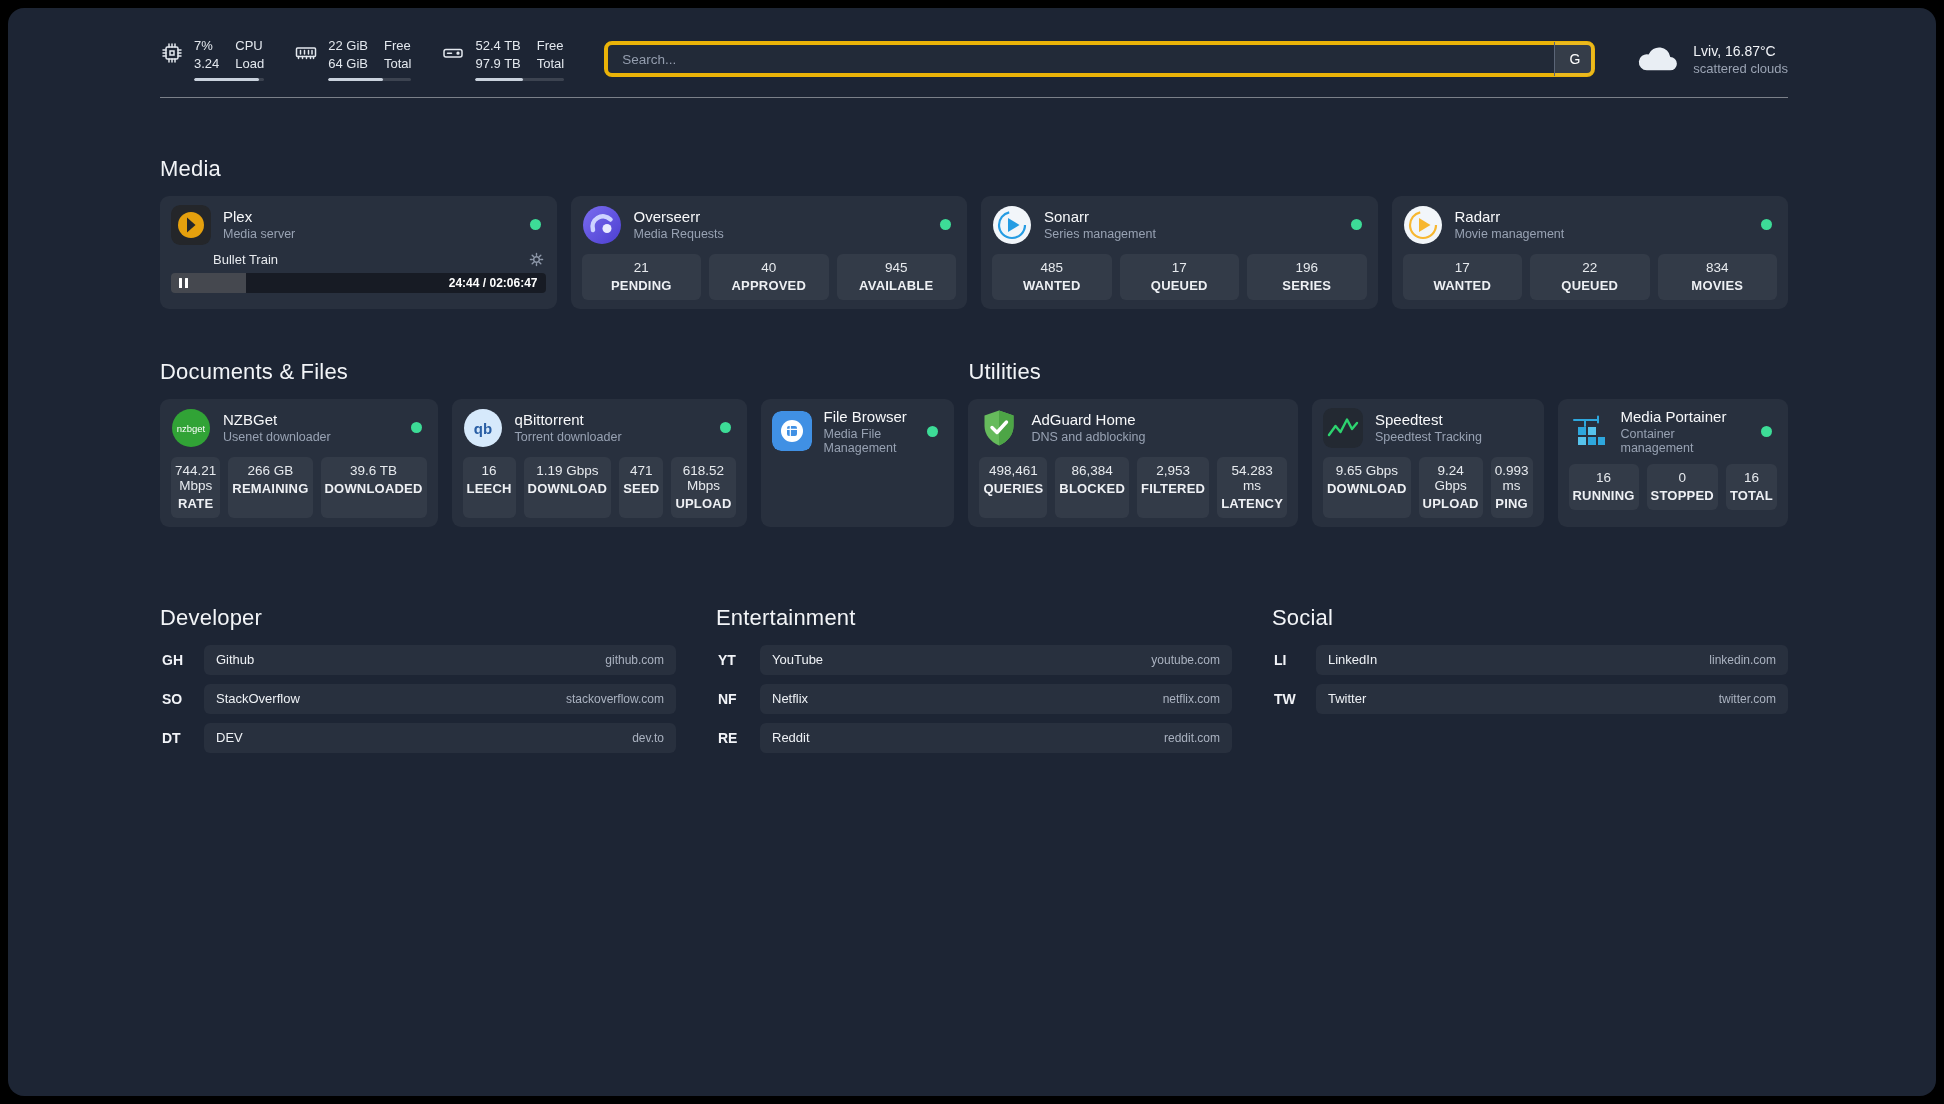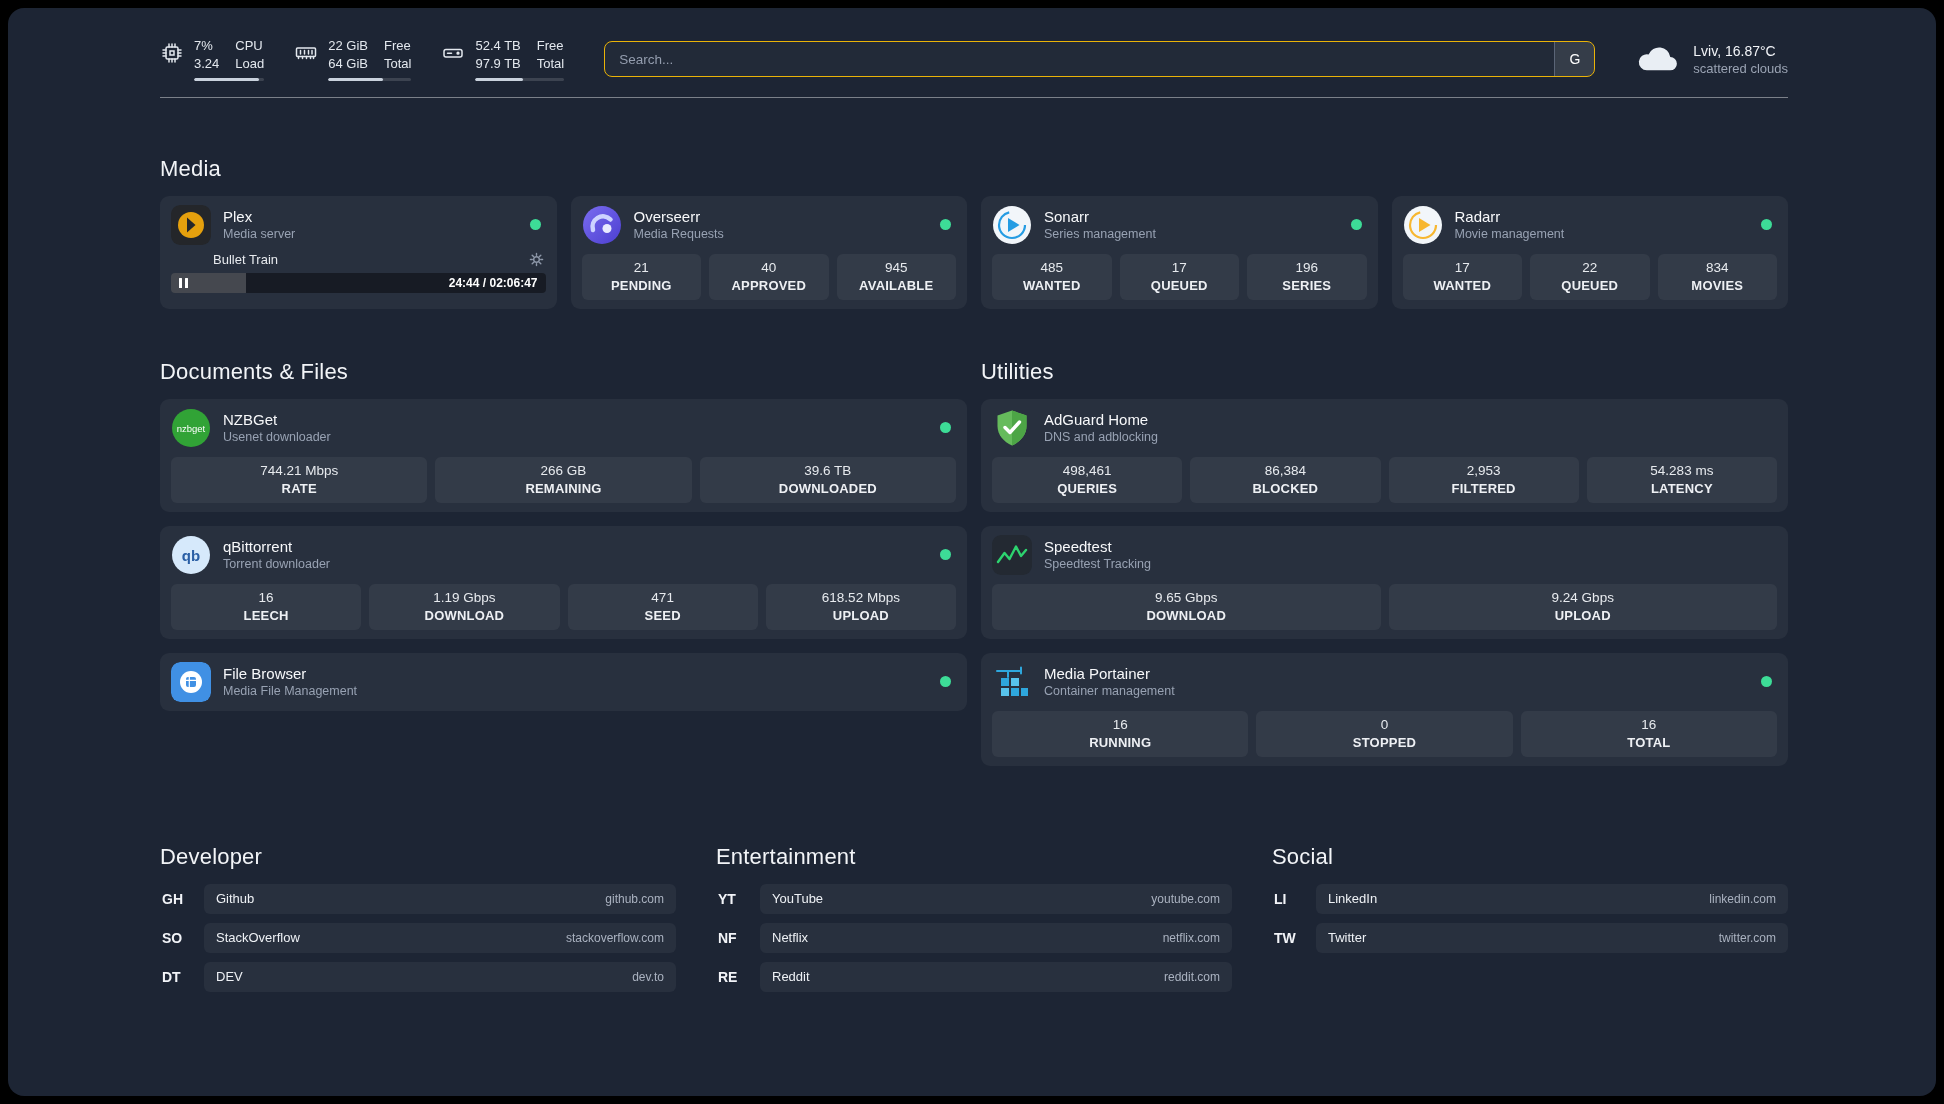--- a/index.html
+++ b/index.html
@@ -16,41 +16,41 @@
   .res { display:flex; gap:10px; align-items:flex-start; }
   .res-icon { width:24px; height:24px; color:#e3e8ee; margin-top:3px; flex:none; }
   .res-body { display:flex; flex-direction:column; }
   .res-cols { display:flex; gap:16px; }
   .res-col { display:flex; flex-direction:column; gap:1px; font-size:13px; line-height:1.3; color:#e3e8ee; }
   .res-bar { height:3px; border-radius:2px; background:rgba(255,255,255,0.14); margin-top:5px; position:relative; overflow:hidden; }
   .res-bar i { position:absolute; left:0; top:0; bottom:0; background:#c9d2dd; border-radius:2px; }
 
   .search { flex:1; position:relative; height:36px; margin:0 14px; }
   .search input { width:100%; height:100%; background:rgba(255,255,255,0.025);
-      border:1px solid #eab308; border-radius:8px; color:#14b8a6;
+      border:4px solid #eab308; border-radius:8px; color:#14b8a6;
       padding:0 54px 0 14px; font-size:13.5px; outline:none; font-family:"Liberation Sans", sans-serif; }
   .search input::placeholder { color:#949dae; }
   .gbtn { position:absolute; right:1px; top:1px; bottom:1px; width:40px;
       background:rgba(255,255,255,0.09); border-left:1px solid #5b6577;
       border-radius:0 7px 7px 0; display:flex; align-items:center; justify-content:center;
       font-size:14px; color:#fff; cursor:pointer; }
 
   .weather { display:flex; align-items:center; gap:12px; }
   .weather-text { display:flex; flex-direction:column; gap:2px; }
   .weather-loc { font-size:14px; color:#f2f4f8; }
   .weather-cond { font-size:13px; color:#9aa3b3; }
 
   .divider { margin-top:16px; height:1px; background:rgba(255,255,255,0.42); }
 
   
   .section-title { font-size:22px; font-weight:500; color:#f2f4f7; margin-bottom:14px; letter-spacing:0.2px;margin-top:12px; }
   .media-section { margin-top:58px; }
   .media-grid { display:grid; grid-template-columns:repeat(4,1fr); gap:14px; }
   .dual { display:grid; grid-template-columns:1fr 1fr; gap:14px; margin-top:38px; }
-  .stack { display:flex; flex-direction:column; gap:14px; }
+  .stack { display:flex; flex-direction:row; gap:14px; }
 
   
   .card { background:rgba(255,255,255,0.05); border-radius:9px; padding:9px 11px; }
   .card-head { display:flex; align-items:center; gap:12px; }
   .svc-icon { width:40px; height:40px; border-radius:9px; flex:none; display:flex;
               align-items:center; justify-content:center; overflow:hidden; }
   .svc-icon svg { width:40px; height:40px; display:block; }
   .svc-text { display:flex; flex-direction:column; }
   .svc-name { font-size:15px; color:#f7f8fa; }
   .svc-sub { font-size:12.5px; color:#98a2b3; margin-top:2px; }
@@ -462,20 +462,24 @@
           </div>
           <div class="stats">
             <div class="stat">
               <div class="stat-value">9.65 Gbps</div>
               <div class="stat-label">DOWNLOAD</div>
             </div>
             <div class="stat">
               <div class="stat-value">9.24 Gbps</div>
               <div class="stat-label">UPLOAD</div>
             </div>
+            <div class="stat">
+              <div class="stat-value">0.993 ms</div>
+              <div class="stat-label">PING</div>
+            </div>
           </div>
         </div>
 
         <div class="card">
           <div class="card-head">
             <div class="svc-icon">
               <svg viewBox="0 0 40 40" fill="none">
                   <path d="M5 9h24M16 9v6M29 5.5v6" stroke="#2ea7dd" stroke-width="2" stroke-linecap="round"></path>
                   <rect x="9" y="16" width="8" height="8" fill="#2ea7dd"></rect>
                   <rect x="19" y="16" width="8" height="8" fill="#57c3ec"></rect>

